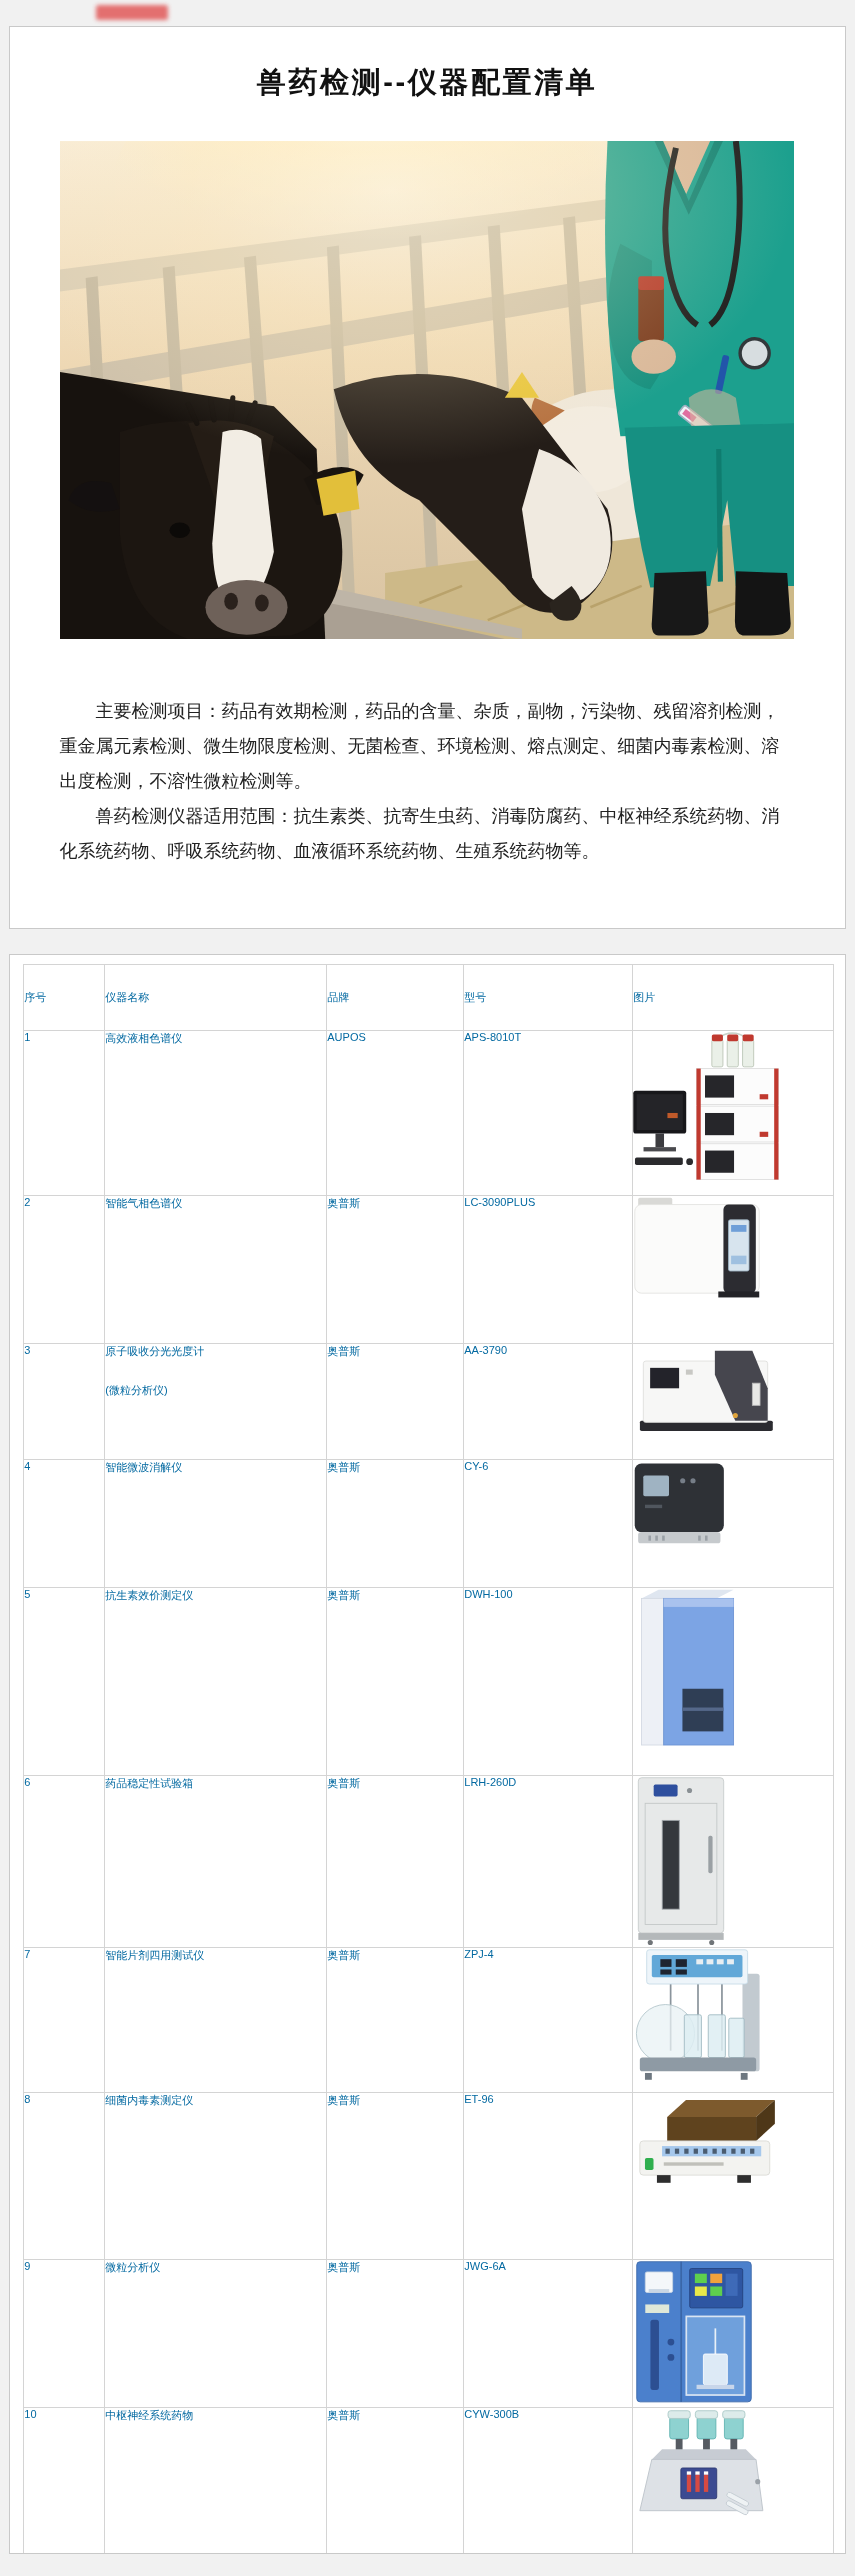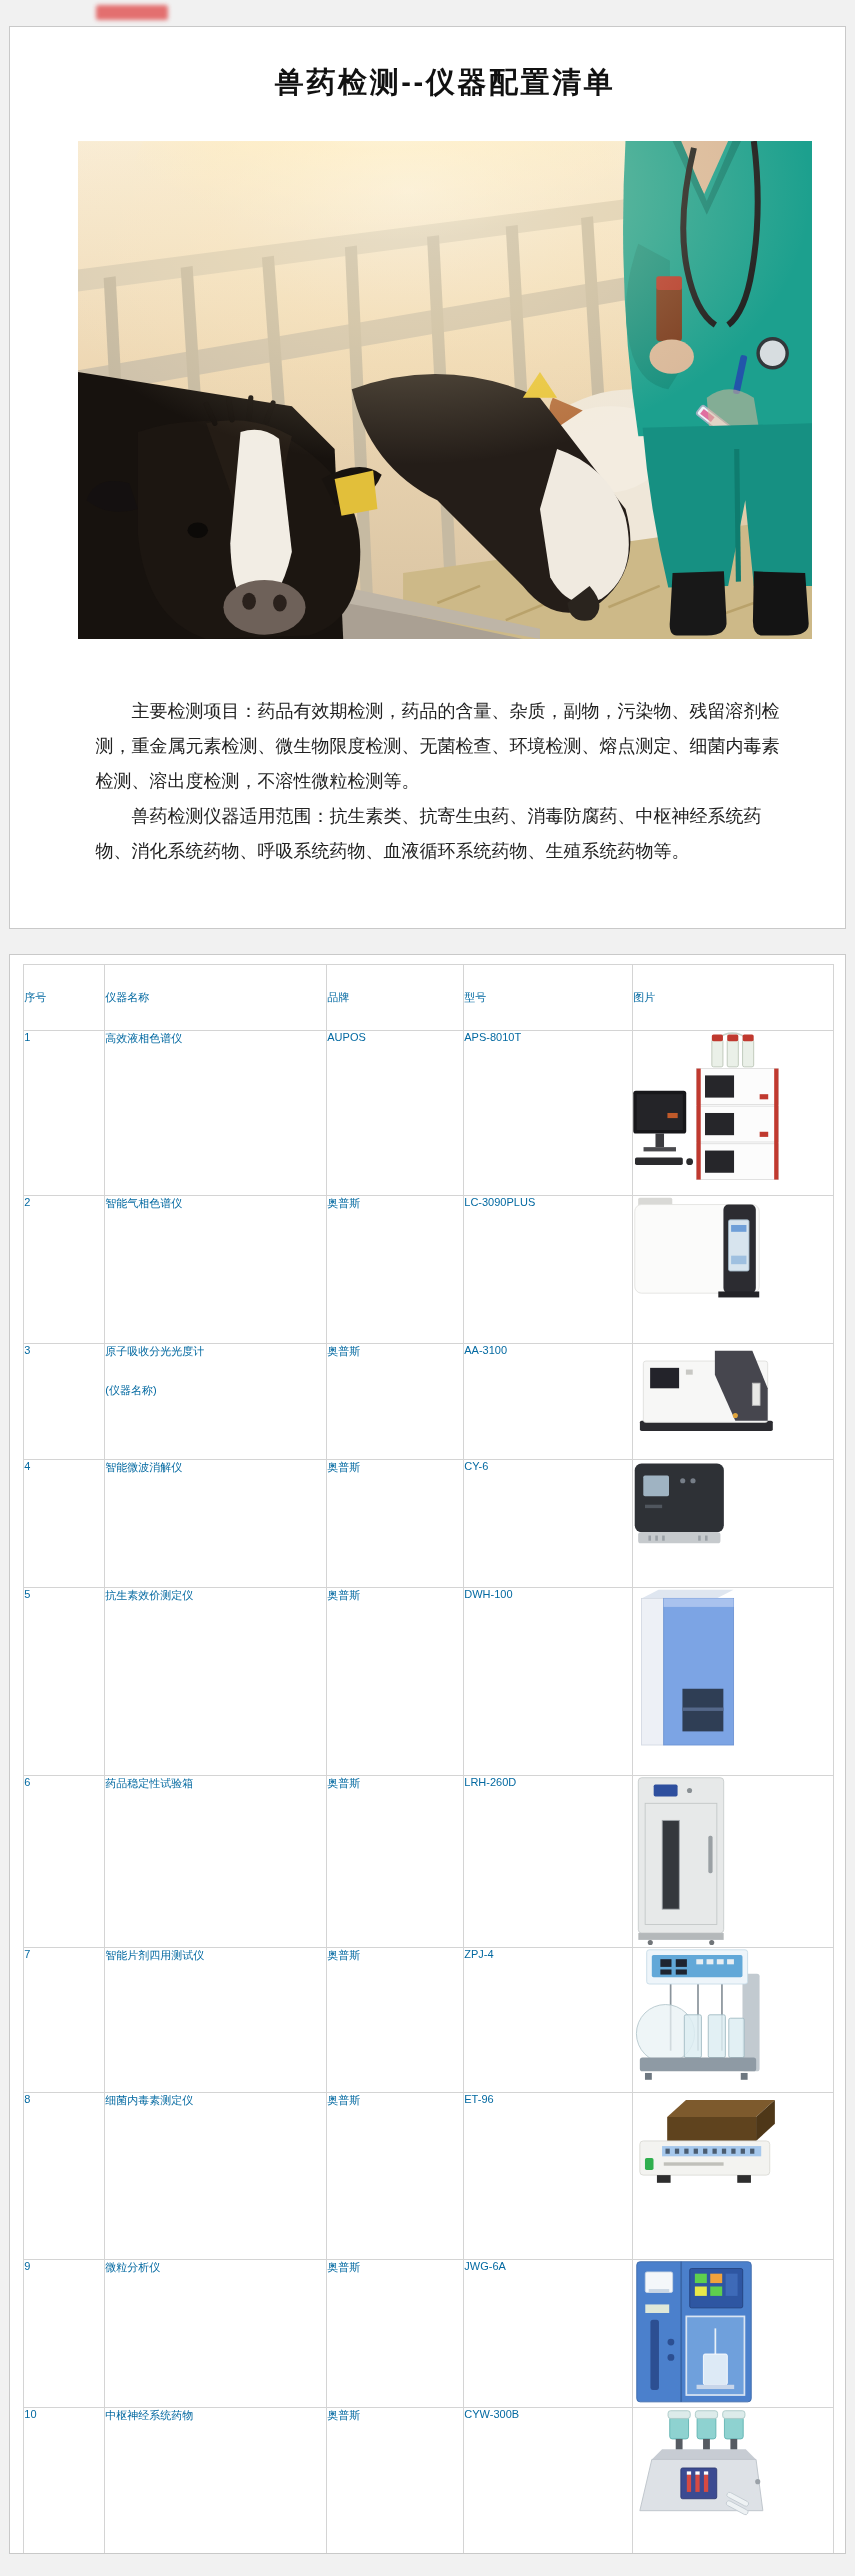--- a/index.html
+++ b/index.html
@@ -1,20 +1,20 @@
 <!DOCTYPE html>
 <html style="font-size:13.7px"><head>
 <meta charset="utf-8">
 <style>
   html,body{margin:0;padding:0;}
   body{width:856px;background:#f1f1f1;font-family:"Liberation Sans","DejaVu Sans",sans-serif;color:#1a1a1a;}
   .page{position:relative;width:856px;height:2576px;background:#f1f1f1;overflow:hidden;}
   .red-mark{position:absolute;left:96px;top:5.1px;width:72px;height:14.5px;background:#e04f4f;border-radius:2.6px;filter:blur(2.1px);opacity:.8;}
   .card{position:absolute;left:8.6px;width:837px;background:#ffffff;border:0.9px solid #c9c9c9;box-sizing:border-box;overflow:hidden;}
-  .card1{top:26px;height:903px;padding-left:36px;}
+  .card1{top:26px;height:903px;}
   .card2{top:954px;height:1600px;}
   .doc-title{margin:36px 0 0 0;text-align:center;font-size:29px;font-weight:700;letter-spacing:2.6px;color:#111;}
   .hero{display:block;width:734px;height:498px;margin:38px auto 0 auto;}
   .intro{margin:55px 50px 0 50px;font-size:18px;line-height:35px;color:#222;}
   .intro p{margin:0;text-indent:2em;}
   .equip-table{border-collapse:collapse;table-layout:fixed;width:810px;margin:8.6px 0 0 13.7px;font-size:11px;color:#0369a1;}
   .equip-table th,.equip-table td{border:0.9px solid #d4d4d4;vertical-align:top;padding:0;box-sizing:border-box;font-weight:400;text-align:left;}
   .equip-table thead tr{height:66px;}
   .equip-table th{vertical-align:middle;}
   .th-no,.c-no{width:81px;padding-left:19px;}
@@ -225,24 +225,24 @@
                   <rect x="112" y="28" width="24" height="60" rx="2" fill="#d7e4ee" stroke="#9fb4c4"></rect>
                   <rect x="115" y="34" width="18" height="8" fill="#6f9fd8"></rect>
                   <rect x="115" y="70" width="18" height="10" fill="#9fc0e0"></rect>
                   <rect x="100" y="112" width="48" height="7" fill="#232327"></rect>
                 </svg></span></td>
           </tr>
           <tr>
             <td class="c-no">3</td>
             <td class="c-name">
               <div>原子吸收分光光度计</div>
-              <div class="name2">(仪器名称)</div>
-            </td>
-            <td class="c-brand">奥普斯</td>
-            <td class="c-model">AA-3100</td>
+              <div class="name2">(微粒分析仪)</div>
+            </td>
+            <td class="c-brand">奥普斯</td>
+            <td class="c-model">AA-3790</td>
             <td class="c-img"><span class="equip-img"><svg width="145" height="92" viewBox="0 0 170 108">
                   <rect x="8" y="90" width="156" height="12" rx="2" fill="#2b2b30"></rect>
                   <rect x="12" y="20" width="146" height="72" rx="3" fill="#f7f7f6" stroke="#dededc"></rect>
                   <polygon points="96,8 140,8 158,52 158,90 120,90 96,36" fill="#46464e"></polygon>
                   <rect x="20" y="28" width="34" height="24" fill="#23232a"></rect>
                   <rect x="62" y="30" width="8" height="6" fill="#c8c8c4"></rect>
                   <rect x="140" y="46" width="9" height="26" fill="#e8e8e6" stroke="#bbbbbb"></rect>
                   <circle cx="120" cy="84" r="3" fill="#e0a43c"></circle>
                 </svg></span></td>
           </tr>

